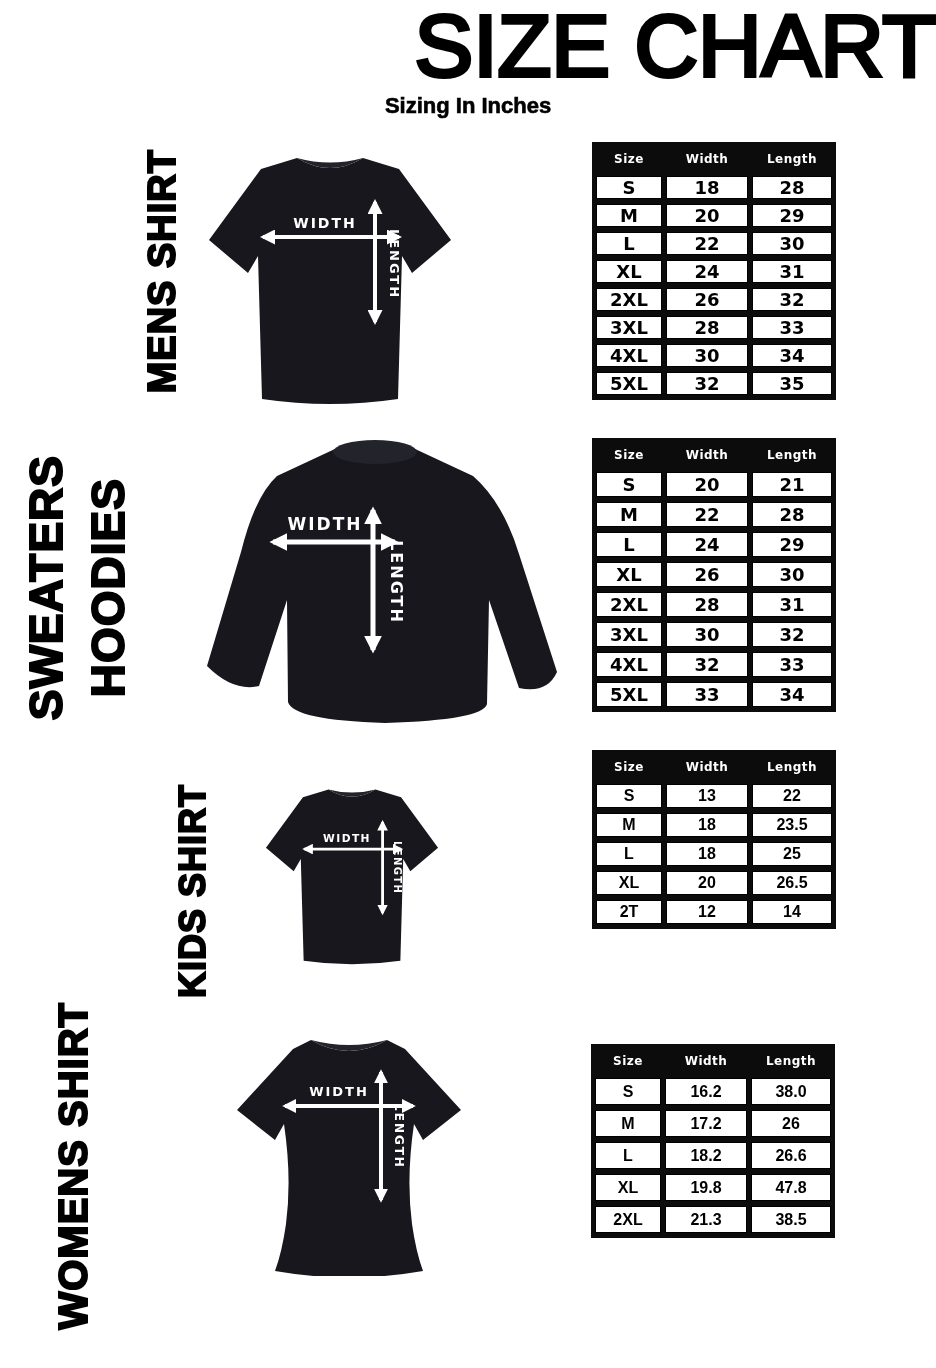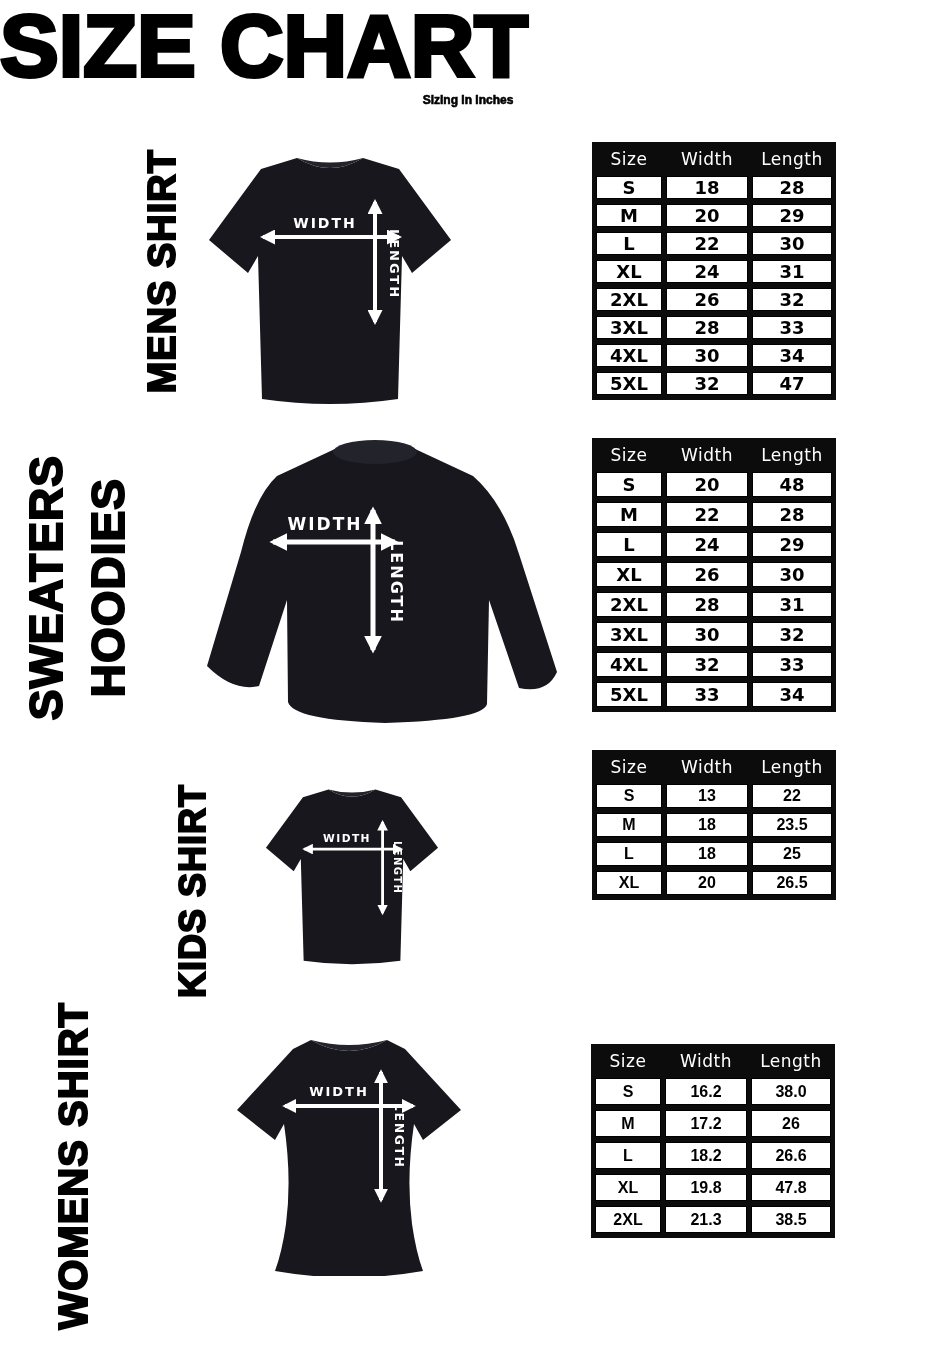--- a/index.html
+++ b/index.html
@@ -2,28 +2,28 @@
 <html><head>
 <meta charset="utf-8">
 <style>
   html,body{margin:0;padding:0;}
   body{
     width:936px;height:1368px;position:relative;background:#ffffff;
     font-family:"Liberation Sans",sans-serif;color:#000;overflow:hidden;
   }
   
   .title{
-    position:absolute;left:0;top:2px;width:936px;text-align:left;
-    font-size:88px;font-weight:700;letter-spacing:0px;
+    position:absolute;left:0;top:2px;width:936px;text-align:right;
+    font-size:88px;font-weight:400;letter-spacing:0px;
     -webkit-text-stroke:4px #000;line-height:1.0;
     font-family:"Liberation Sans",sans-serif;
   }
   .subtitle{
     position:absolute;left:0;top:93px;width:936px;text-align:center;
-    font-size:12px;font-weight:700;-webkit-text-stroke:0.6px #000;
+    font-size:22px;font-weight:700;-webkit-text-stroke:0.6px #000;
     font-family:"Liberation Sans",sans-serif;
   }
   
   .vlabel{
     position:absolute;display:flex;flex-direction:row;gap:8px;
     align-items:center;justify-content:center;
   }
   .vlabel span{
     writing-mode:vertical-rl;transform:rotate(180deg);
     font-weight:700;white-space:nowrap;letter-spacing:1px;
@@ -41,21 +41,21 @@
     fill:#fff;font-weight:700;letter-spacing:2px;
     font-family:"DejaVu Sans",sans-serif;
   }
   .arrow{stroke:#fff;fill:none;}
   
   .size-table{
     position:absolute;border-collapse:separate;border-spacing:4px 5px;
     background:#0c0c0c;table-layout:fixed;
   }
   .size-table th{
-    color:#fff;font-weight:400;font-size:17px;padding:1px 2px;height:22px;
+    color:#fff;font-weight:700;font-size:12px;padding:1px 2px;height:22px;
     font-family:"DejaVu Sans",sans-serif;letter-spacing:0.5px;
   }
   .size-table td{
     background:#fff;color:#000;text-align:center;vertical-align:middle;
     font-weight:700;border:1px solid #000;padding:0 2px;
   }
   .size-table th:nth-child(1),.size-table td:nth-child(1){width:60px;}
   .size-table th:nth-child(2),.size-table td:nth-child(2){width:76px;}
   .size-table th:nth-child(3),.size-table td:nth-child(3){width:74px;}
   .t-mens td  {height:21px;font-size:18px;font-family:"DejaVu Sans",sans-serif;}
@@ -142,21 +142,21 @@
         <td>33</td>
       </tr>
       <tr>
         <td>4XL</td>
         <td>30</td>
         <td>34</td>
       </tr>
       <tr>
         <td>5XL</td>
         <td>32</td>
-        <td>47</td>
+        <td>35</td>
       </tr>
     </tbody>
   </table>
 
 <div class="vlabel lbl-sweat pos-lbl-sweat">
   <span>SWEATERS</span>
   <span>HOODIES</span>
 </div>
 
 <div class="garment pos-shirt-sweat">
@@ -180,21 +180,21 @@
       <tr>
         <th>Size</th>
         <th>Width</th>
         <th>Length</th>
       </tr>
     </thead>
     <tbody>
       <tr>
         <td>S</td>
         <td>20</td>
-        <td>48</td>
+        <td>21</td>
       </tr>
       <tr>
         <td>M</td>
         <td>22</td>
         <td>28</td>
       </tr>
       <tr>
         <td>L</td>
         <td>24</td>
         <td>29</td>
@@ -269,20 +269,25 @@
       <tr>
         <td>L</td>
         <td>18</td>
         <td>25</td>
       </tr>
       <tr>
         <td>XL</td>
         <td>20</td>
         <td>26.5</td>
       </tr>
+      <tr>
+        <td>2T</td>
+        <td>12</td>
+        <td>14</td>
+      </tr>
     </tbody>
   </table>
 
 <div class="vlabel lbl-womens pos-lbl-womens">
   <span>WOMENS SHIRT</span>
 </div>
 
 <div class="garment pos-shirt-womens">
   <svg viewBox="0 0 232 248">
     <defs>

